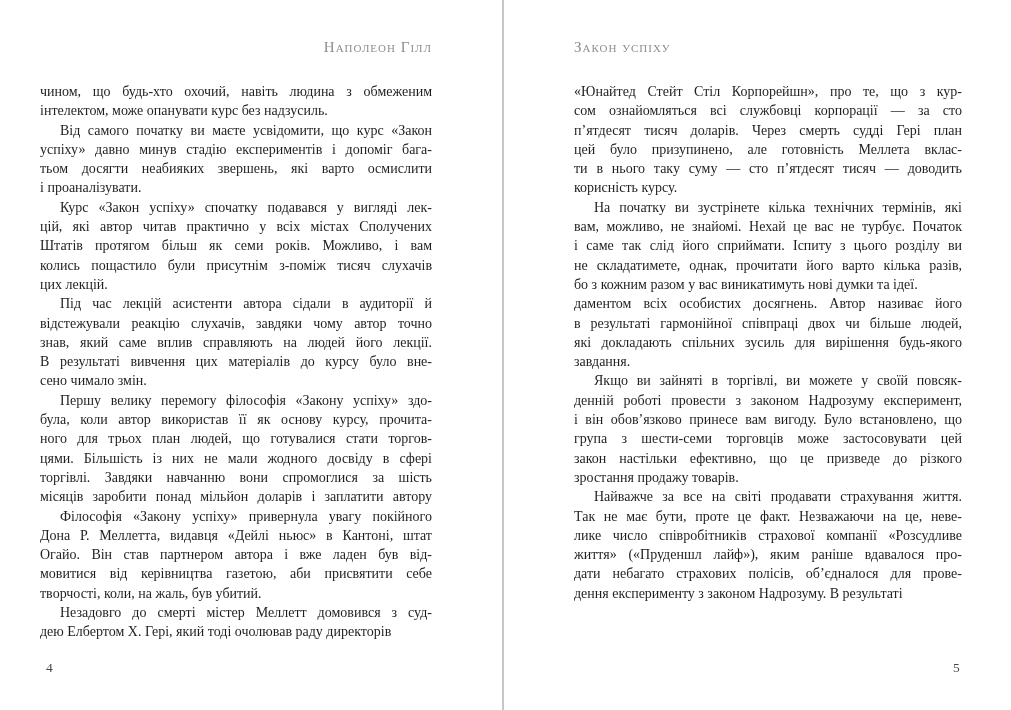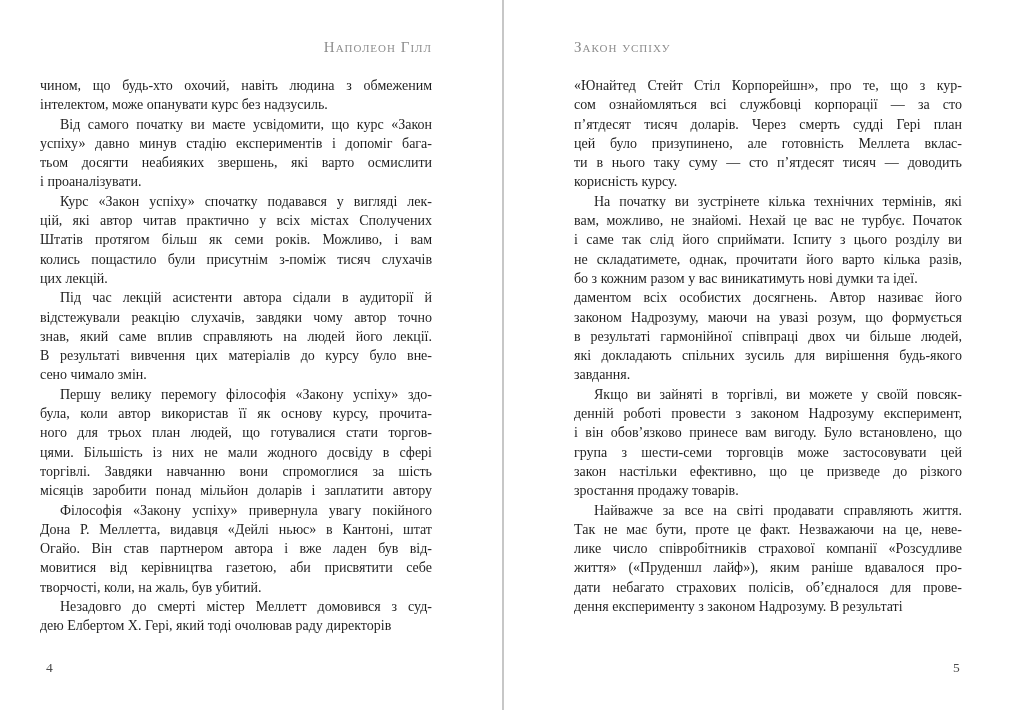--- a/index.html
+++ b/index.html
@@ -29,21 +29,21 @@
   .running-header{
     font-variant:small-caps;
     font-size:15px;
     letter-spacing:1px;
     color:var(--header);
     height:22px;
     line-height:22px;
   }
   .page-left .running-header{text-align:right;}
   .page-right .running-header{text-align:left;}
-  .page-body{margin-top:18px;}
+  .page-body{margin-top:24px;}
   .line{
     font-size:14px;
     color:var(--text);
     height:19.3px;
     line-height:19.3px;
     text-align:justify;
     text-align-last:justify;
     overflow:hidden;
     white-space:normal;
   }
@@ -125,35 +125,34 @@
       </div>
       <div class="paragraph">
         <div class="line first-indent">На початку ви зустрінете кілька технічних термінів, які</div>
         <div class="line">вам, можливо, не знайомі. Нехай це вас не турбує. Початок</div>
         <div class="line">і саме так слід його сприймати. Іспиту з цього розділу ви</div>
         <div class="line">не складатимете, однак, прочитати його варто кілька разів,</div>
         <div class="line last">бо з кожним разом у вас виникатимуть нові думки та ідеї.</div>
       </div>
       <div class="paragraph">
         <div class="line">даментом всіх особистих досягнень. Автор називає його</div>
-        <div class="line">законом Надрозуму, маючи на увазі розум, що формується</div>
         <div class="line">в результаті гармонійної співпраці двох чи більше людей,</div>
         <div class="line">які докладають спільних зусиль для вирішення будь-якого</div>
         <div class="line last">завдання.</div>
       </div>
       <div class="paragraph">
         <div class="line first-indent">Якщо ви зайняті в торгівлі, ви можете у своїй повсяк-</div>
         <div class="line">денній роботі провести з законом Надрозуму експеримент,</div>
         <div class="line">і він обов’язково принесе вам вигоду. Було встановлено, що</div>
         <div class="line">група з шести-семи торговців може застосовувати цей</div>
         <div class="line">закон настільки ефективно, що це призведе до різкого</div>
         <div class="line last">зростання продажу товарів.</div>
       </div>
       <div class="paragraph">
-        <div class="line first-indent">Найважче за все на світі продавати справляють життя.</div>
+        <div class="line first-indent">Найважче за все на світі продавати страхування життя.</div>
         <div class="line">Так не має бути, проте це факт. Незважаючи на це, неве-</div>
         <div class="line">лике число співробітників страхової компанії «Розсудливе</div>
         <div class="line">життя» («Пруденшл лайф»), яким раніше вдавалося про-</div>
         <div class="line">дати небагато страхових полісів, об’єдналося для прове-</div>
         <div class="line last">дення експерименту з законом Надрозуму. В результаті</div>
       </div>
     </div>
 </div>
 
 <div class="page-number left">4</div>

